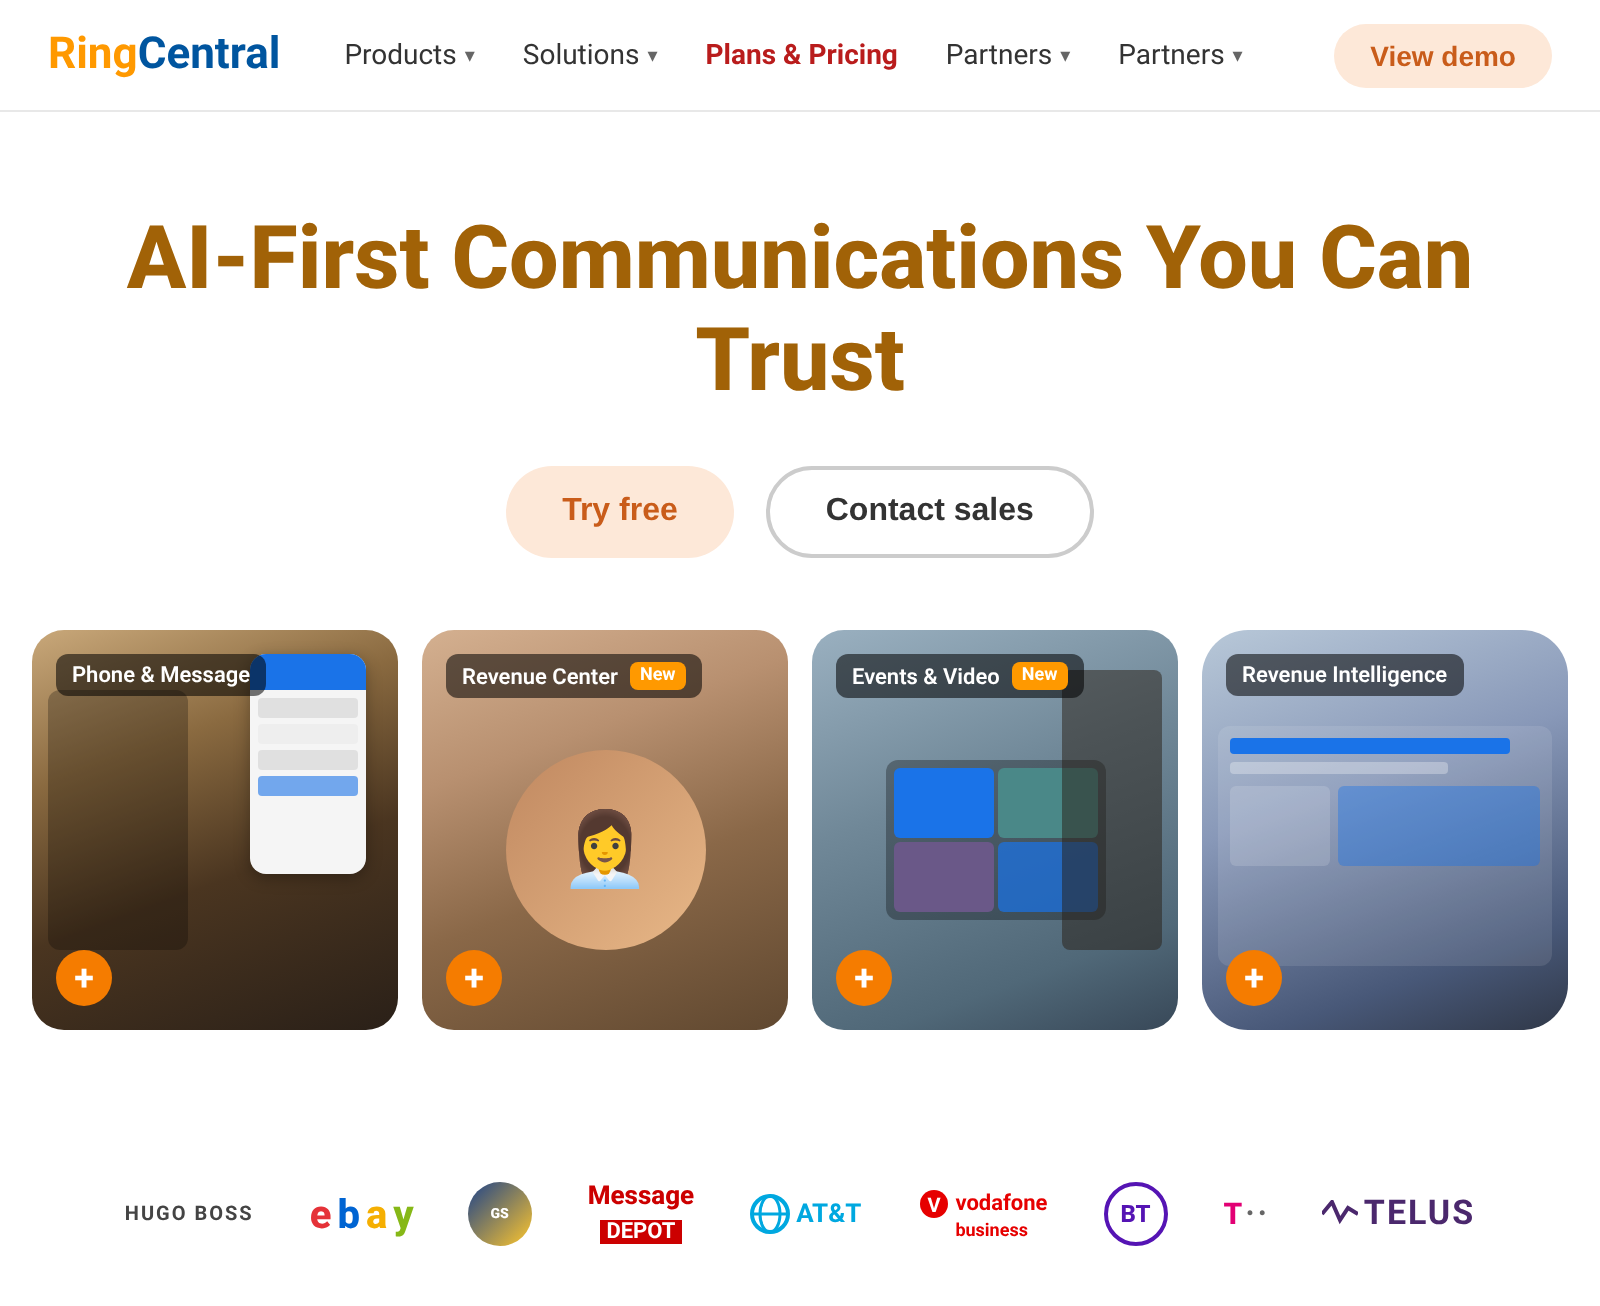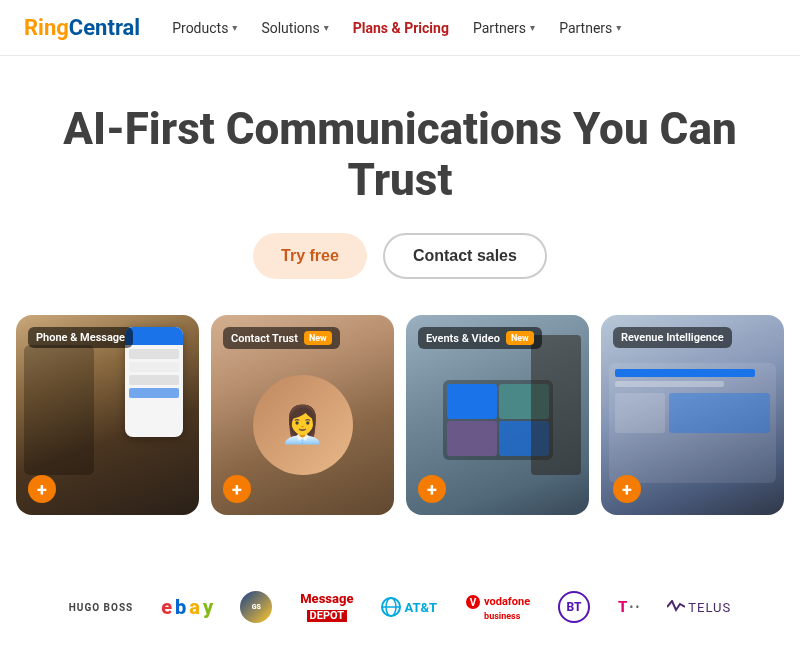--- a/index.html
+++ b/index.html
@@ -24,21 +24,21 @@
     .nav-cta {
       background: #fde8d8; color: #c95c1a; border: none; border-radius: 20px;
       padding: 8px 18px; font-size: 14px; font-weight: 600; cursor: pointer;
     }
 
     
     .hero {
       text-align: center; padding: 48px 24px 36px;
     }
     .hero h1 {
-      font-size: 44px; font-weight: 800; color: #404040; line-height: 1.15;
+      font-size: 44px; font-weight: 800; color: #a16207; line-height: 1.15;
       margin-bottom: 28px; max-width: 720px; margin-left: auto; margin-right: auto;
     }
     .hero-buttons { display: flex; justify-content: center; gap: 16px; margin-bottom: 36px; }
     .btn-try {
       background: #fde8d8; color: #c95c1a; border: none; border-radius: 24px;
       padding: 12px 28px; font-size: 16px; font-weight: 600; cursor: pointer;
     }
     .btn-contact {
       background: #fff; color: #333; border: 2px solid #ccc; border-radius: 24px;
       padding: 12px 28px; font-size: 16px; font-weight: 600; cursor: pointer;
@@ -133,20 +133,21 @@
     </a>
     <a class="nav-link">
       <span>Partners</span>
       <span class="chevron">▾</span>
     </a>
     <a class="nav-link">
       <span>Partners</span>
       <span class="chevron">▾</span>
     </a>
   </div>
+  <button class="nav-cta">View demo</button>
 </nav>
 
 <section class="hero">
   <h1>AI-First Communications You Can Trust</h1>
   <div class="hero-buttons">
     <button class="btn-try">Try free</button>
     <button class="btn-contact">Contact sales</button>
   </div>
 
   <div class="product-cards">
@@ -170,21 +171,21 @@
       <div class="card-plus">+</div>
     </div>
 
     <div class="product-card card-contact" style="background: linear-gradient(160deg, #d4b090 0%, #b89070 30%, #8a6848 60%, #604830 100%);">
       <div style="position:absolute;inset:0;display:flex;align-items:center;justify-content:center;">
         <div style="width:100px;height:100px;border-radius:50%;background:linear-gradient(135deg,#c08860,#e8b888);display:flex;align-items:center;justify-content:center;margin-top:20px;">
           <span style="font-size:36px;">👩‍💼</span>
         </div>
       </div>
       <div class="card-label">
-        <span>Contact Trust</span>
+        <span>Revenue Center</span>
         <span class="badge-new">New</span>
       </div>
       <div class="card-plus">+</div>
     </div>
 
     <div class="product-card card-events" style="background: linear-gradient(160deg, #9ab0c0 0%, #708898 40%, #506878 80%, #384858 100%);">
       <div style="position:absolute;inset:0;display:flex;align-items:center;justify-content:center;">
         <div style="width:110px;height:80px;background:rgba(0,0,0,0.3);border-radius:6px;display:grid;grid-template-columns:1fr 1fr;grid-template-rows:1fr 1fr;gap:2px;padding:4px;margin-top:10px;">
           <div style="background:#1a73e8;border-radius:3px;"></div>
           <div style="background:#4a8888;border-radius:3px;"></div>
@@ -193,21 +194,21 @@
         </div>
         <div style="position:absolute;right:8px;top:20px;width:50px;height:140px;background:rgba(40,30,20,0.5);border-radius:4px;"></div>
       </div>
       <div class="card-label">
         <span>Events &amp; Video</span>
         <span class="badge-new">New</span>
       </div>
       <div class="card-plus">+</div>
     </div>
 
-    <div class="product-card card-revenue" style="background: linear-gradient(160deg, #b8c8d8 0%, #8898b8 40%, #485878 80%, #303848 100%);">
+    <div class="product-card card-revenue" style="background: linear-gradient(160deg, #b8c8d8 0%, #8898b8 40%, #485878 80%, #303848 100%); border-radius: 23px;">
       <div style="position:absolute;inset:0;display:flex;align-items:center;justify-content:center;padding:8px;">
         <div style="width:100%;height:120px;background:rgba(255,255,255,0.1);border-radius:6px;padding:6px;margin-top:16px;">
           <div style="background:#1a73e8;height:8px;border-radius:2px;width:90%;margin-bottom:4px;"></div>
           <div style="background:rgba(255,255,255,0.3);height:6px;border-radius:2px;width:70%;margin-bottom:4px;"></div>
           <div style="display:flex;gap:4px;margin-top:6px;">
             <div style="flex:1;height:40px;background:rgba(255,255,255,0.15);border-radius:3px;"></div>
             <div style="flex:2;height:40px;background:rgba(26,115,232,0.4);border-radius:3px;"></div>
           </div>
         </div>
       </div>
@@ -250,20 +251,20 @@
           </svg>
         <span style="font-weight:700;color:#e60000;">vodafone</span>
       </div>
       <span style="font-size:9px;color:#e60000;margin-left:19px;">business</span>
     </div>
     <div class="circle-logo" style="color:#5514b4;border-color:#5514b4;font-weight:800;font-size:12px;">BT</div>
     <div class="brand-logo" style="color:#e20074;font-size:15px;font-weight:800;gap:2px;">
       <span>T</span>
         <span style="font-size:10px;color:#666;">• •</span>
     </div>
-    <div class="brand-logo brand-telus" style="color:#4b286d;font-size:13px;letter-spacing:1px;font-weight:400;gap:3px;">
+    <div class="brand-logo brand-telus" style="color:#4b286d;font-size:17px;letter-spacing:1px;font-weight:700;gap:3px;">
       <svg width="18" height="14" viewBox="0 0 18 14">
           <polyline points="0,7 5,1 9,10 13,4 18,7" fill="none" stroke="#4b286d" stroke-width="2"></polyline>
         </svg>
       TELUS
     </div>
   </div>
 </div>
 
 </body></html>

